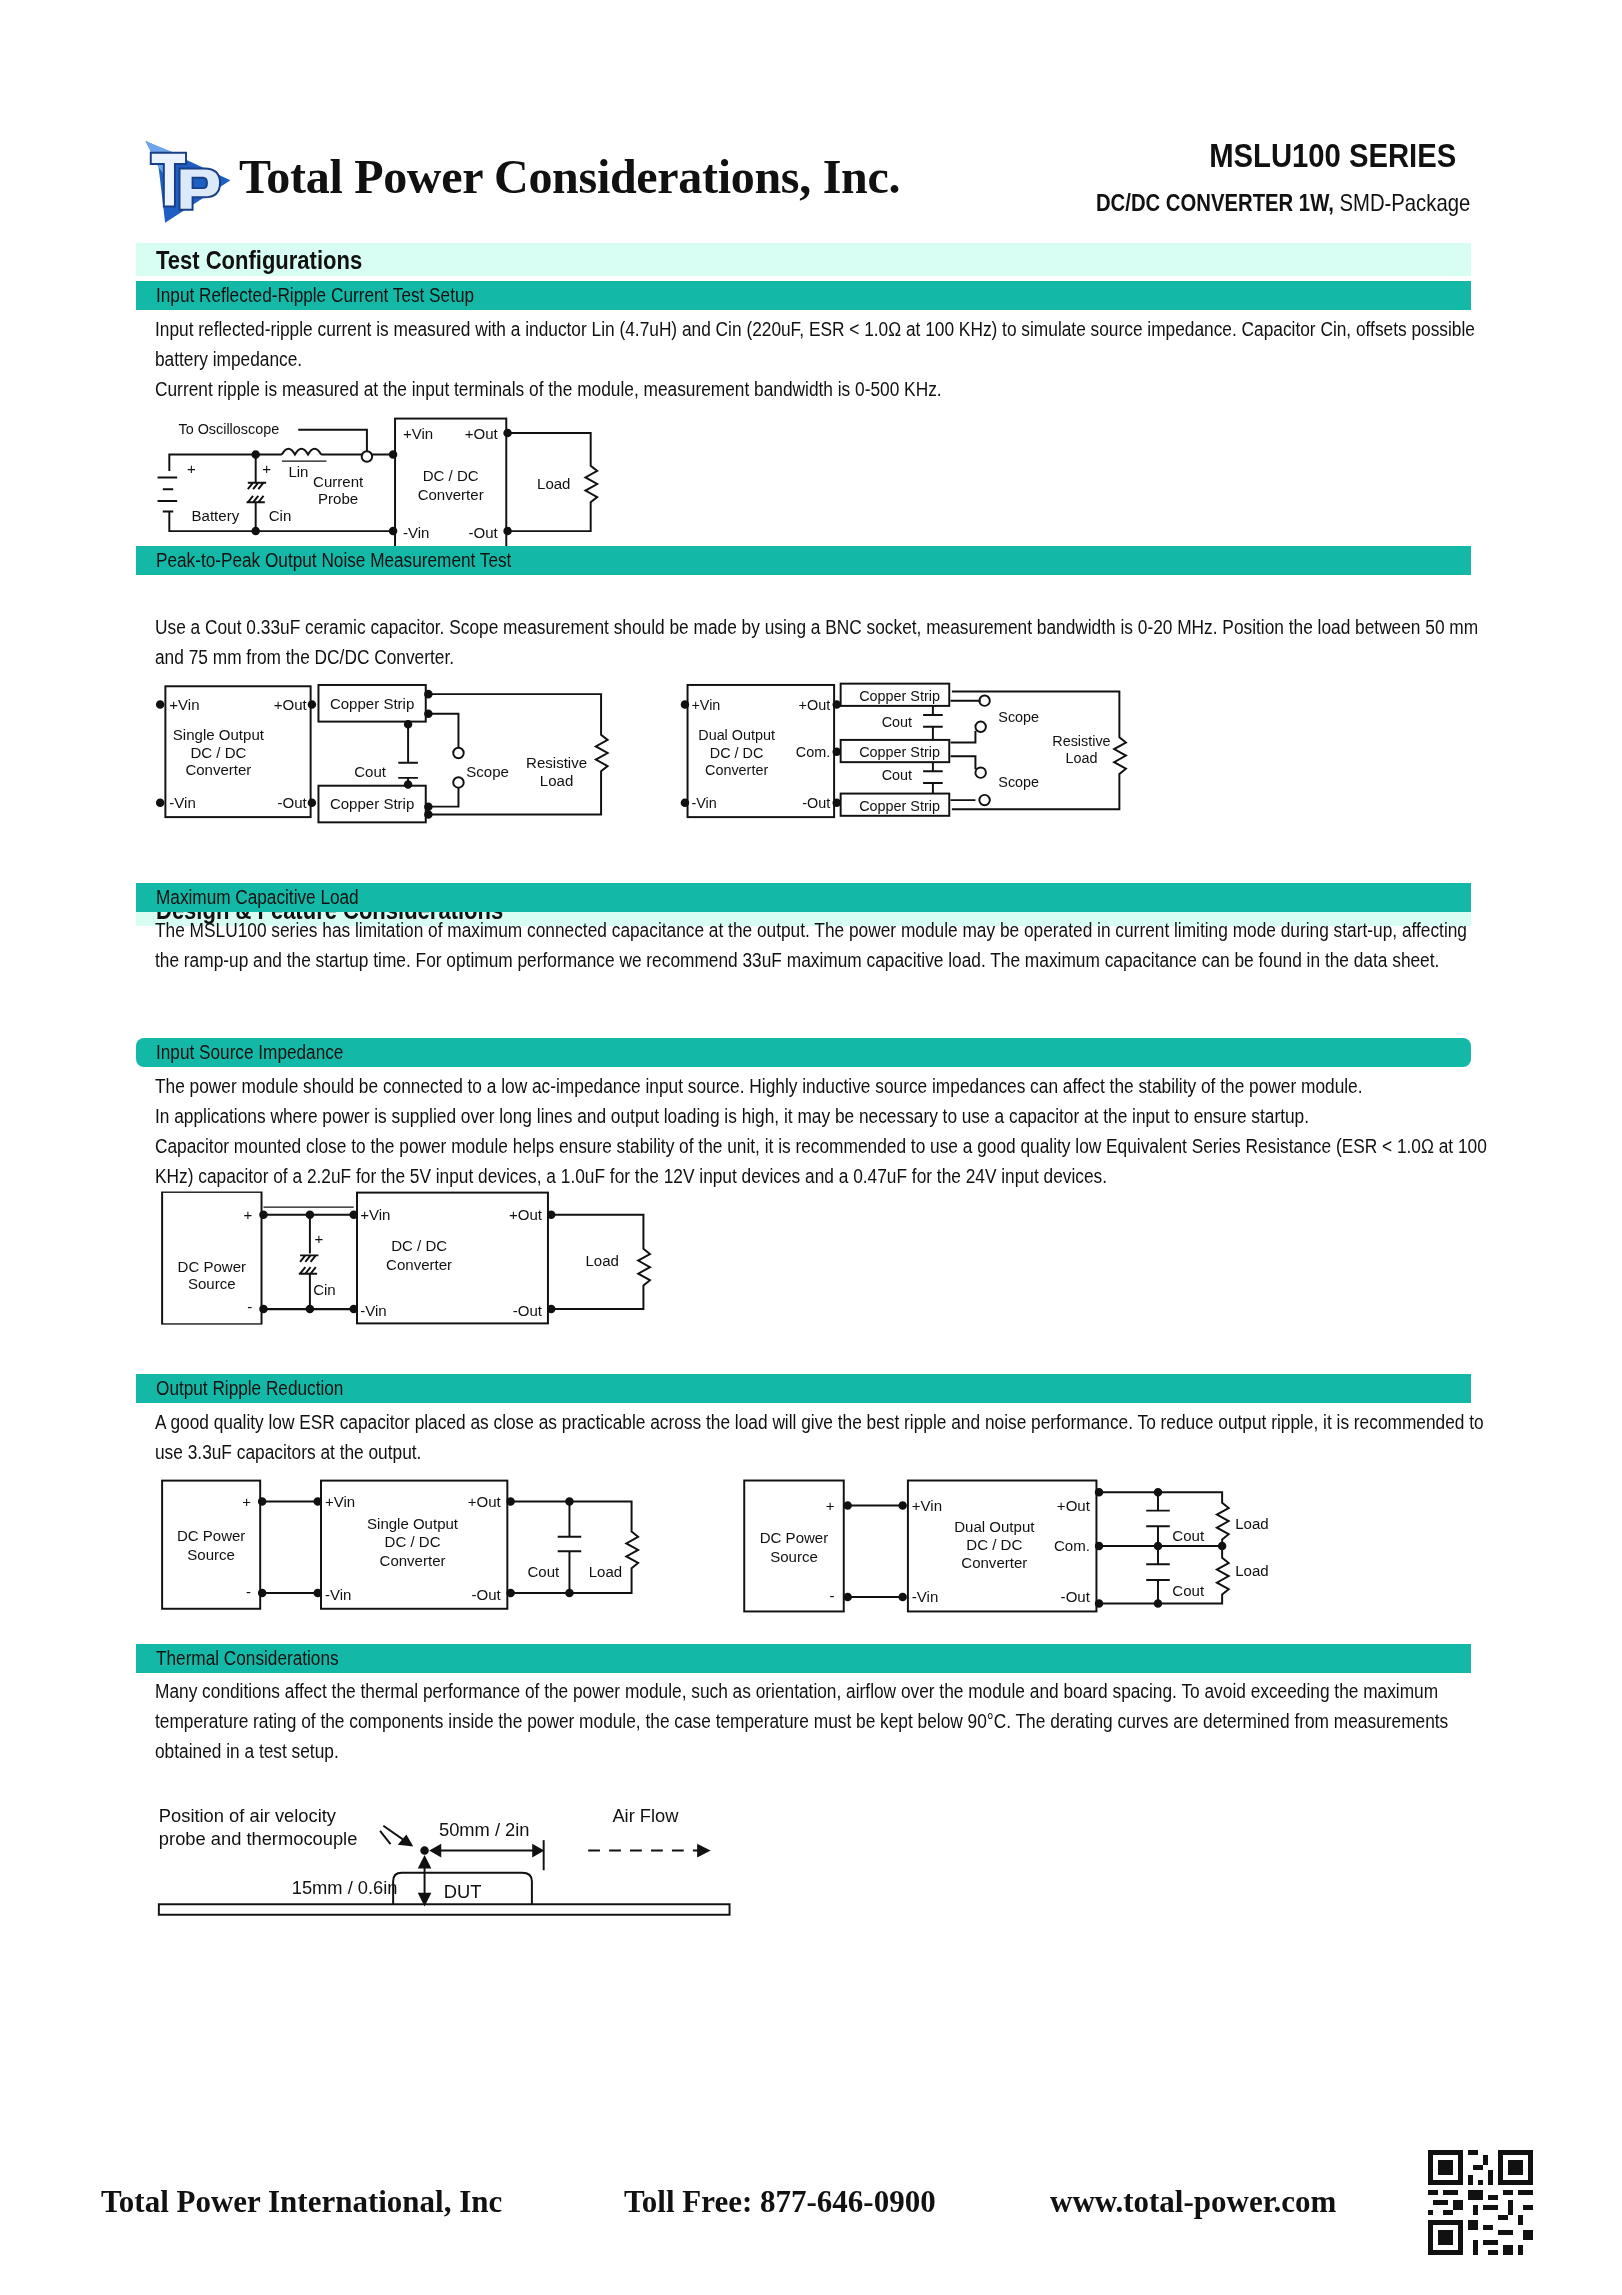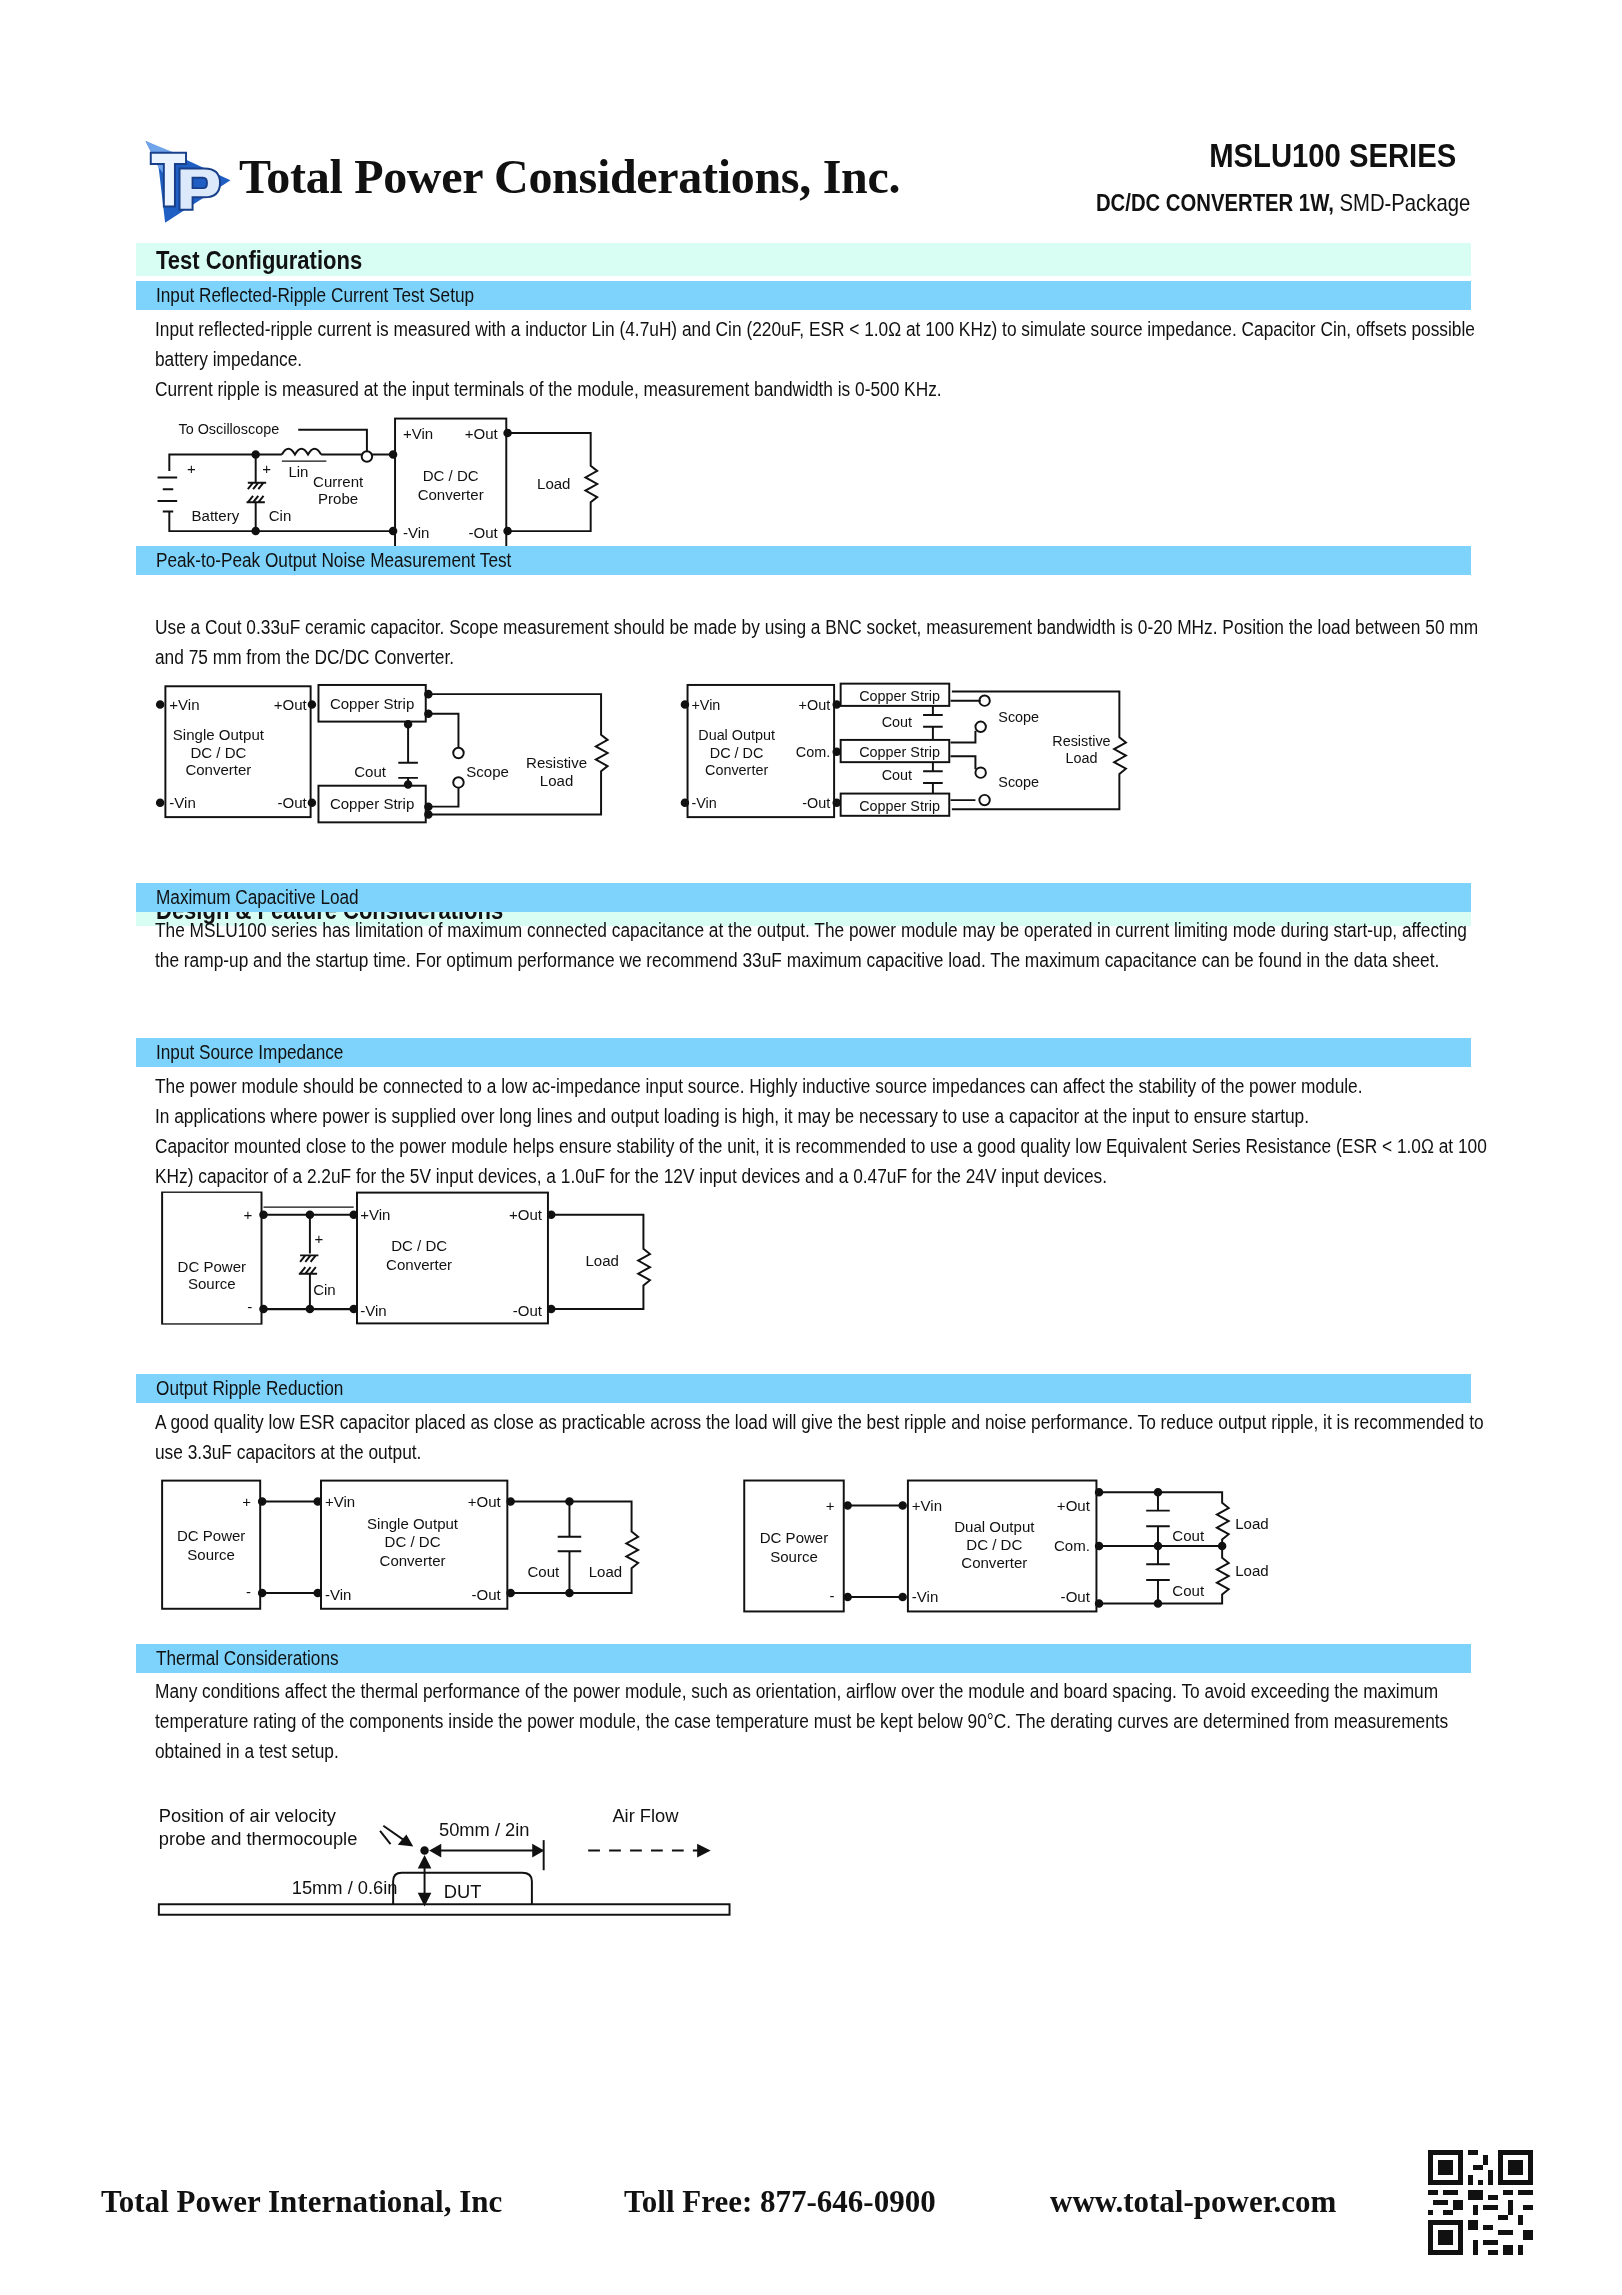--- a/index.html
+++ b/index.html
@@ -14,21 +14,21 @@
   #series-title { right: 166px; top: 136px; font-weight: bold; font-size: 34px;
                   transform: scaleX(0.86); transform-origin: right center; white-space: nowrap; }
   #series-sub { right: 152px; top: 190px; font-size: 23.6px; white-space: nowrap;
                 transform: scaleX(0.86); transform-origin: right center; }
   #series-sub b { font-weight: bold; }
 
   
   .section-bar { left: 136px; width: 1335px; height: 33px; background: #d8fdf3; }
   .section-bar span { position: absolute; left: 19.6px; top: 2.6px; font-weight: bold; font-size: 25px;
                       transform: scaleX(0.88); transform-origin: left center; white-space: nowrap; }
-  .sub-bar { left: 136px; width: 1335px; height: 29.4px; background: #7dd3fc; }
+  .sub-bar { left: 136px; width: 1335px; height: 29.4px; background: #14b8a6; }
   .sub-bar span { position: absolute; left: 19.6px; top: 3.3px; font-size: 20px;
                   transform: scaleX(0.86); transform-origin: left center; white-space: nowrap; }
 
   .para { left: 155px; width: 1335px; font-size: 20px; line-height: 30px;
           transform: scaleX(0.865); transform-origin: left top; }
   .para p { margin: 0; width: 1544px; }
 
   svg.diagram { position: absolute; overflow: visible; }
   svg.diagram text { font-family: "Liberation Sans", sans-serif; fill: #111; }
 
@@ -184,21 +184,21 @@
 <div class="abs section-bar" style="top:893px;">
   <span>Design &amp; Feature Considerations</span>
 </div>
 <div class="abs sub-bar" style="top:883px;">
   <span>Maximum Capacitive Load</span>
 </div>
 <div class="abs para" style="top:915px;">
   <p>The MSLU100 series has limitation of maximum connected capacitance at the output. The power module may be operated in current limiting mode during start-up, affecting the ramp-up and the startup time. For optimum performance we recommend 33uF maximum capacitive load. The maximum capacitance can be found in the data sheet.</p>
 </div>
 
-<div class="abs sub-bar" style="top:1038px;">
+<div class="abs sub-bar" style="top:1038px;border-radius:8px;">
   <span>Input Source Impedance</span>
 </div>
 <div class="abs para" style="top:1071px;">
   <p>The power module should be connected to a low ac-impedance input source. Highly inductive source impedances can affect the stability of the power module.</p>
   <p>In applications where power is supplied over long lines and output loading is high, it may be necessary to use a capacitor at the input to ensure startup.</p>
   <p>Capacitor mounted close to the power module helps ensure stability of the unit, it is recommended to use a good quality low Equivalent Series Resistance (ESR &lt; 1.0Ω at 100 KHz) capacitor of a 2.2uF for the 5V input devices, a 1.0uF for the 12V input devices and a 0.47uF for the 24V input devices.</p>
 </div>
 
 <svg class="diagram" style="left:151px;top:1191px;" width="497" height="151" viewBox="0 0 760 230" stroke="#111" stroke-width="3" fill="none">
   <rect x="17" y="2" width="152" height="292" transform="scale(1,0.69)"></rect>

